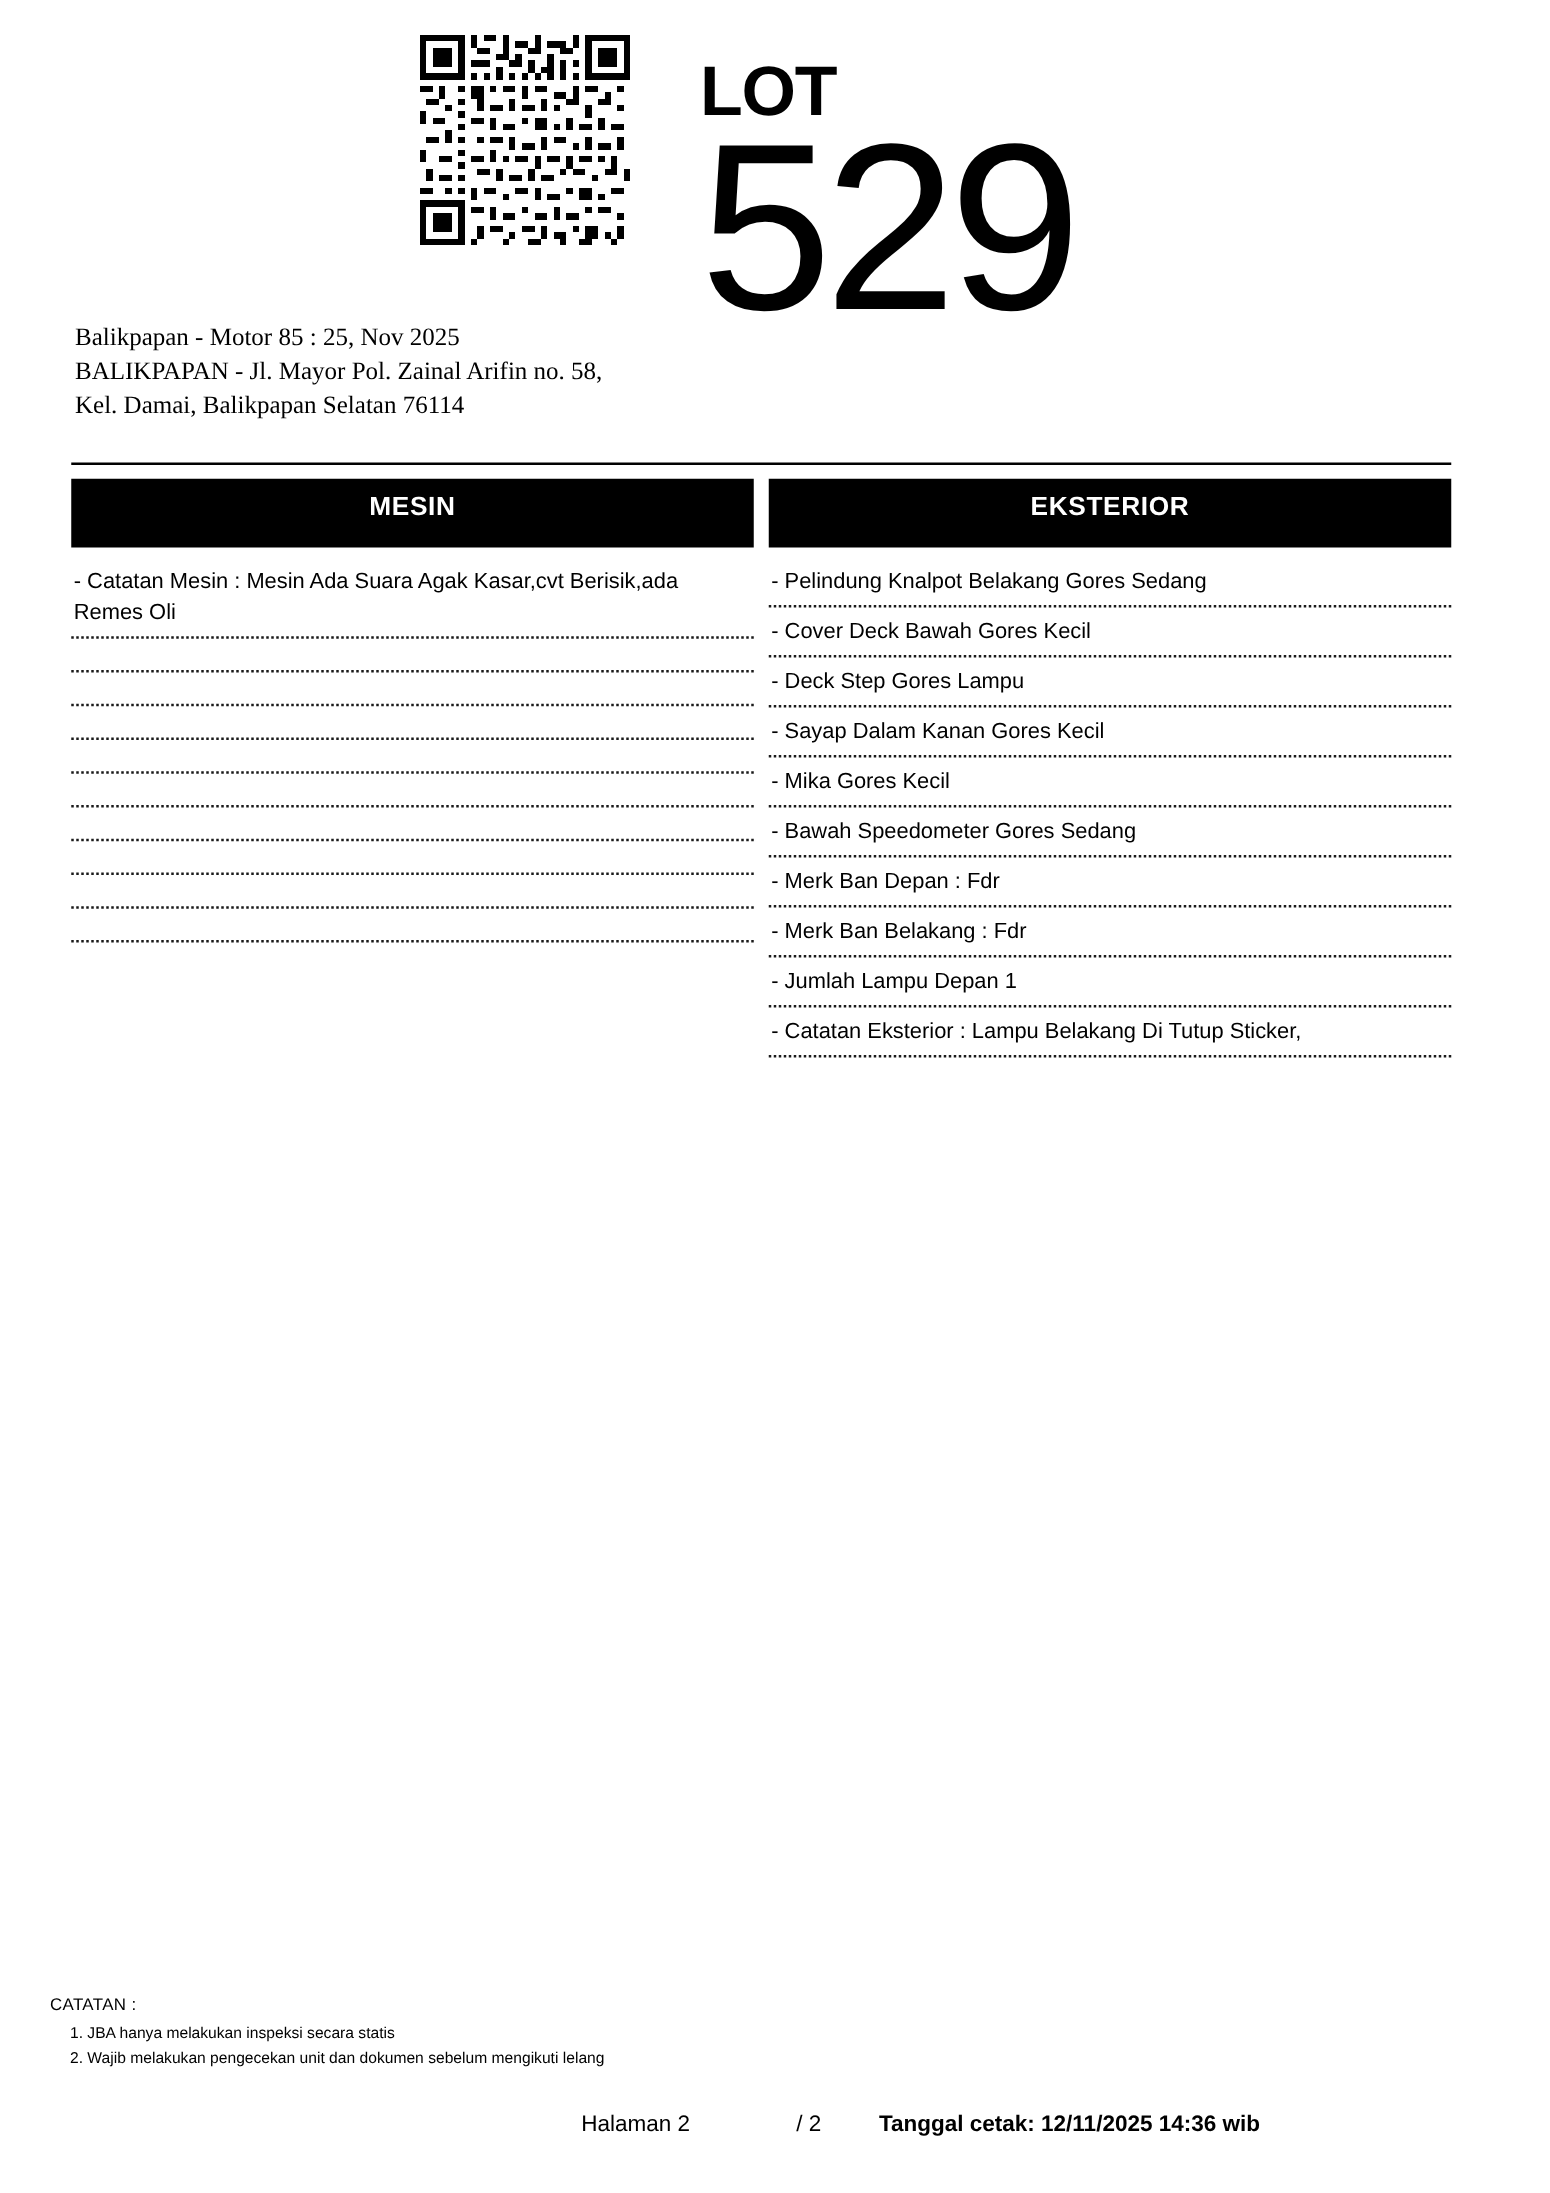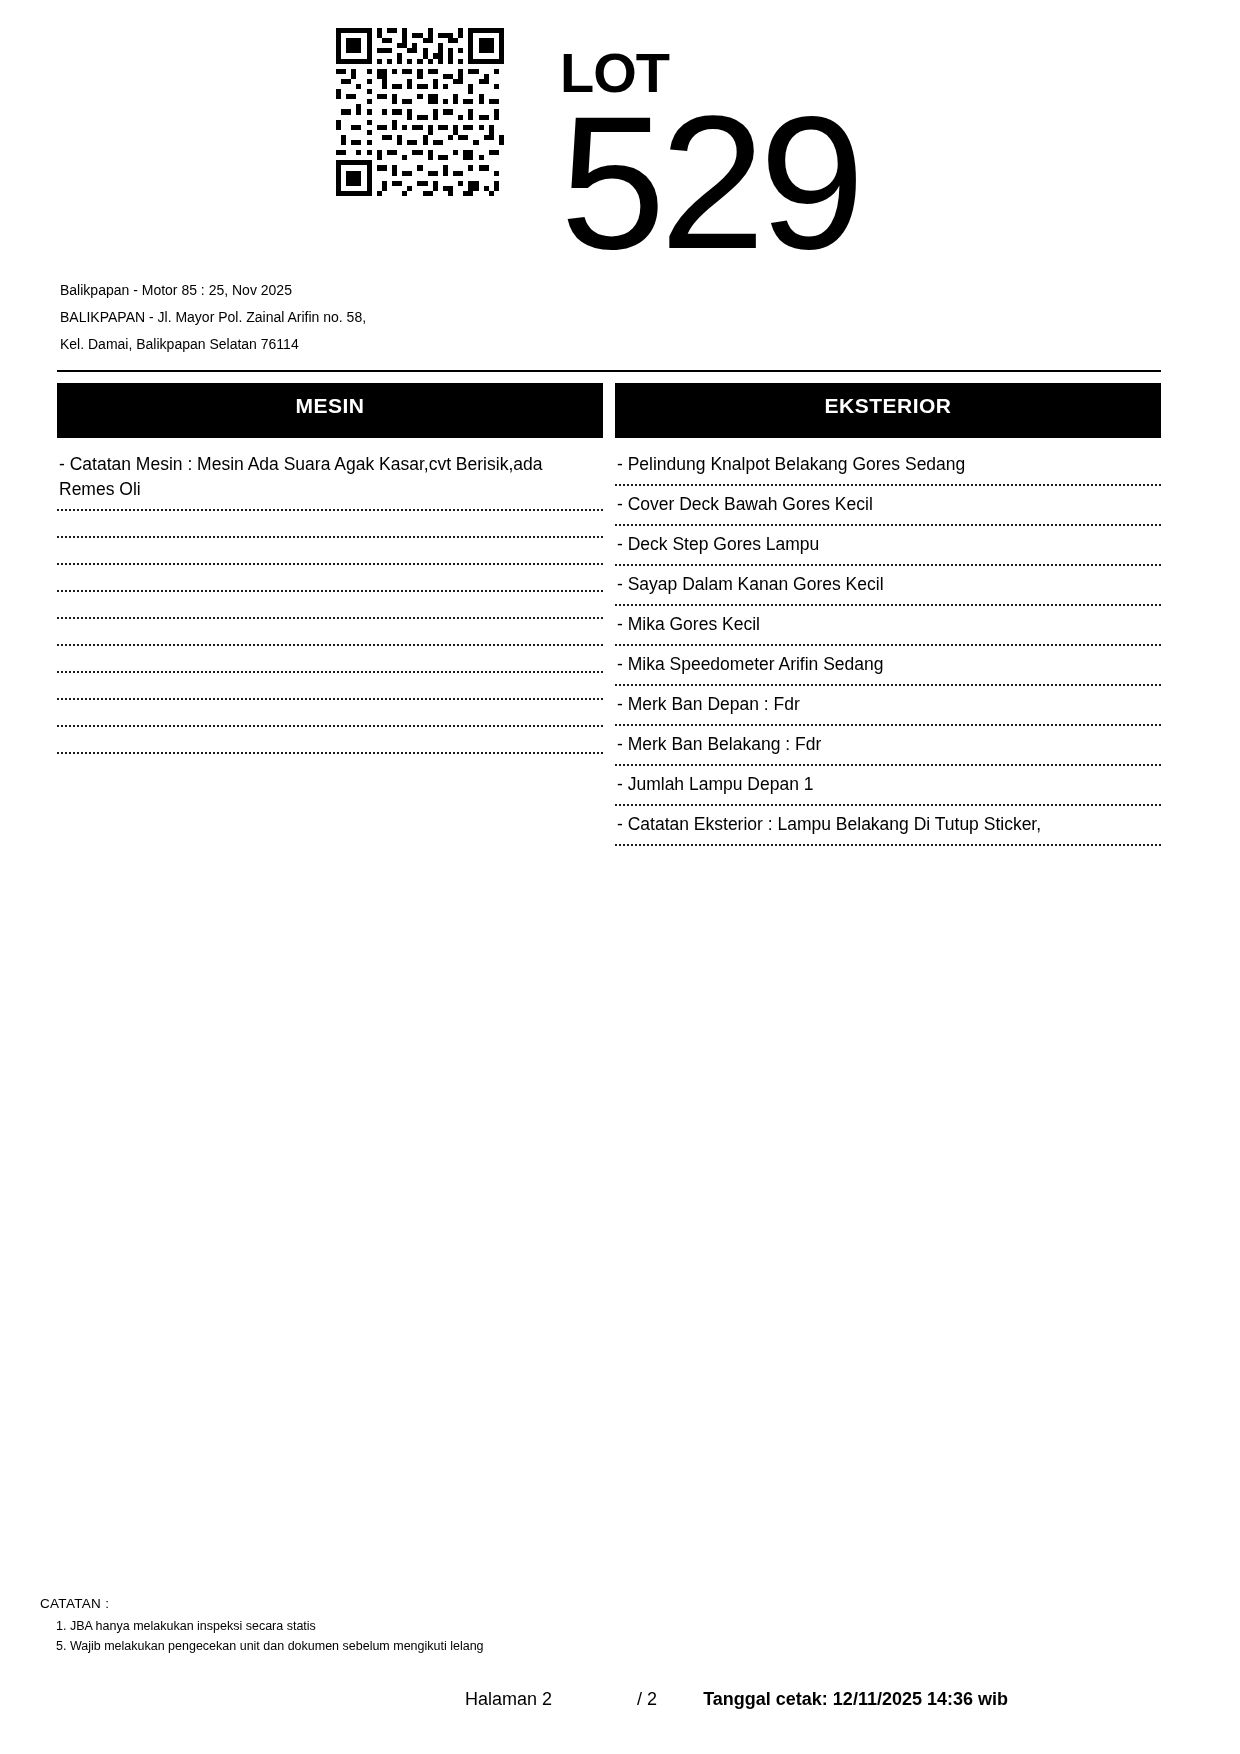--- a/index.html
+++ b/index.html
@@ -54,24 +54,25 @@
     font-size: 190px;
     font-weight: normal;
     line-height: 175px;
     letter-spacing: -6px;
     margin-top: -6px;
   }
 
   .address {
     position: absolute;
     left: 60px;
-    top: 277px;
-    font-size: 14px;
+    top: 257px;
+    font-size: 20px;
     line-height: 27px;
     white-space: pre-line;
+    font-family: Liberation Serif, serif;
   }
 
   .hr-main {
     position: absolute;
     left: 57px;
     top: 362px;
     width: 1104px;
     border: none;
     border-top: 2.5px solid #000;
   }
@@ -373,35 +374,35 @@
     </div>
 
     <div class="col">
       <div class="col-head">EKSTERIOR</div>
       <div class="col-list">
         <div class="item">- Pelindung Knalpot Belakang Gores Sedang</div>
         <div class="item">- Cover Deck Bawah Gores Kecil</div>
         <div class="item">- Deck Step Gores Lampu</div>
         <div class="item">- Sayap Dalam Kanan Gores Kecil</div>
         <div class="item">- Mika Gores Kecil</div>
-        <div class="item">- Mika Speedometer Arifin Sedang</div>
+        <div class="item">- Bawah Speedometer Gores Sedang</div>
         <div class="item">- Merk Ban Depan : Fdr</div>
         <div class="item">- Merk Ban Belakang : Fdr</div>
         <div class="item">- Jumlah Lampu Depan 1</div>
         <div class="item">- Catatan Eksterior :  Lampu Belakang Di Tutup Sticker,</div>
       </div>
     </div>
 
   </div>
 
   <div class="footer">
     <div class="catatan-title">CATATAN :</div>
     <div class="catatan-list">
       <div>1. JBA hanya melakukan inspeksi secara statis</div>
-      <div>5. Wajib melakukan pengecekan unit dan dokumen sebelum mengikuti lelang</div>
+      <div>2. Wajib melakukan pengecekan unit dan dokumen sebelum mengikuti lelang</div>
     </div>
     <div class="footer-row">
       <div class="page-num">Halaman 2</div>
       <div class="page-total">/ 2</div>
       <div class="print-date">Tanggal cetak: 12/11/2025 14:36 wib</div>
     </div>
   </div>
 
 </div>
 

